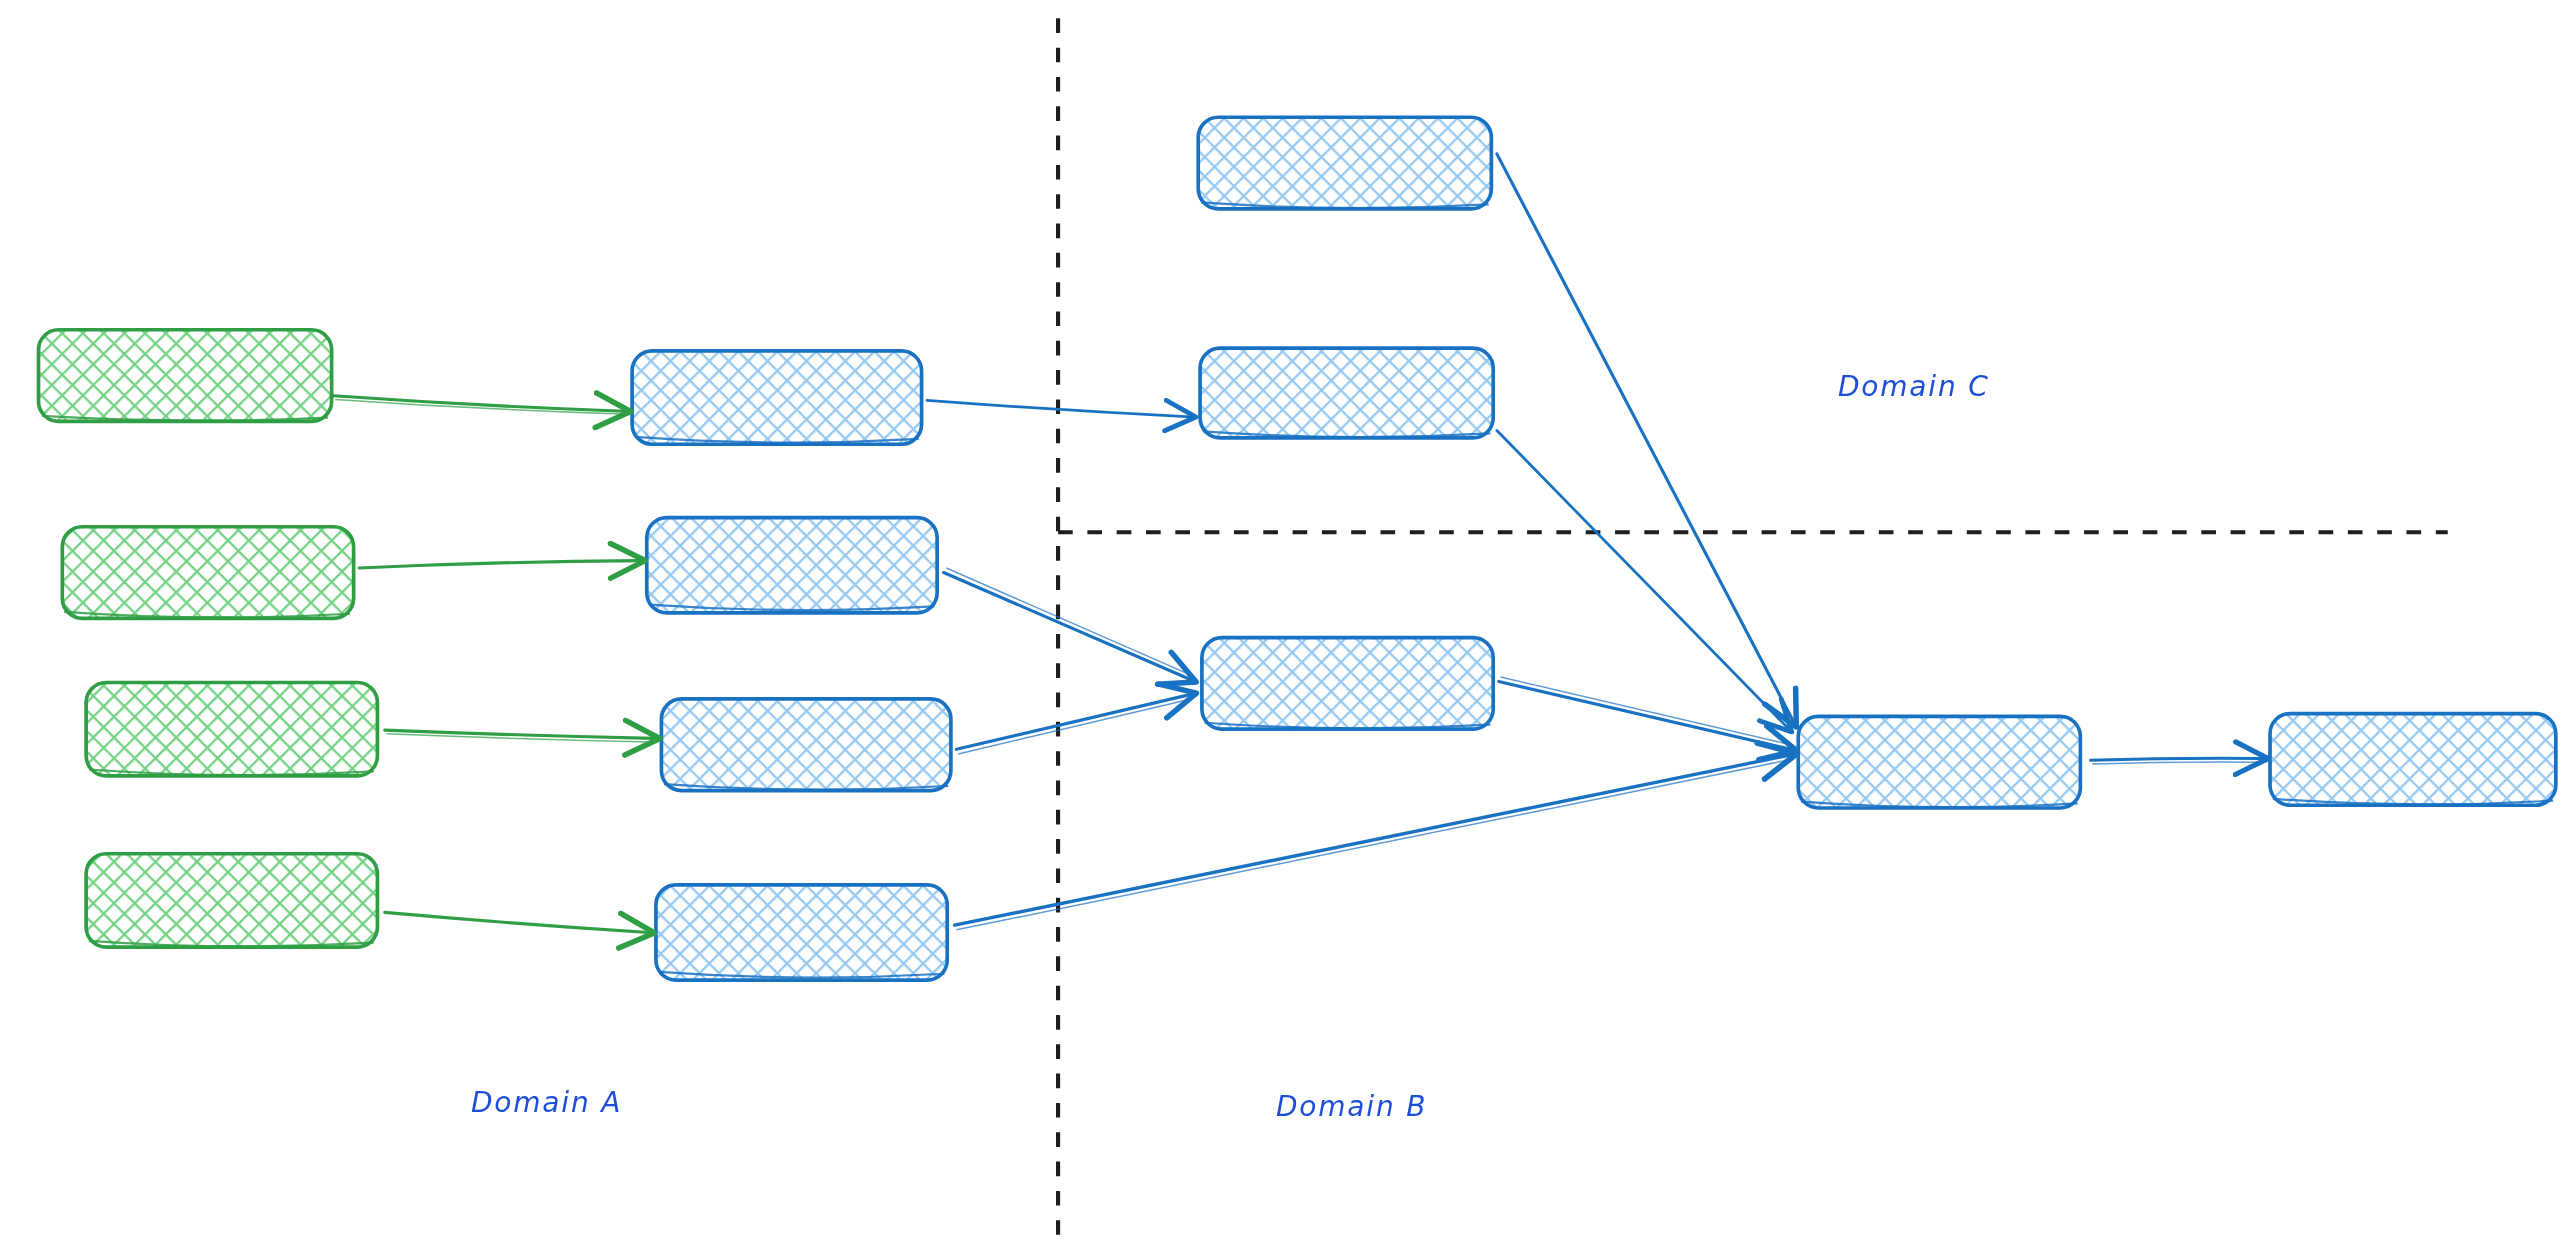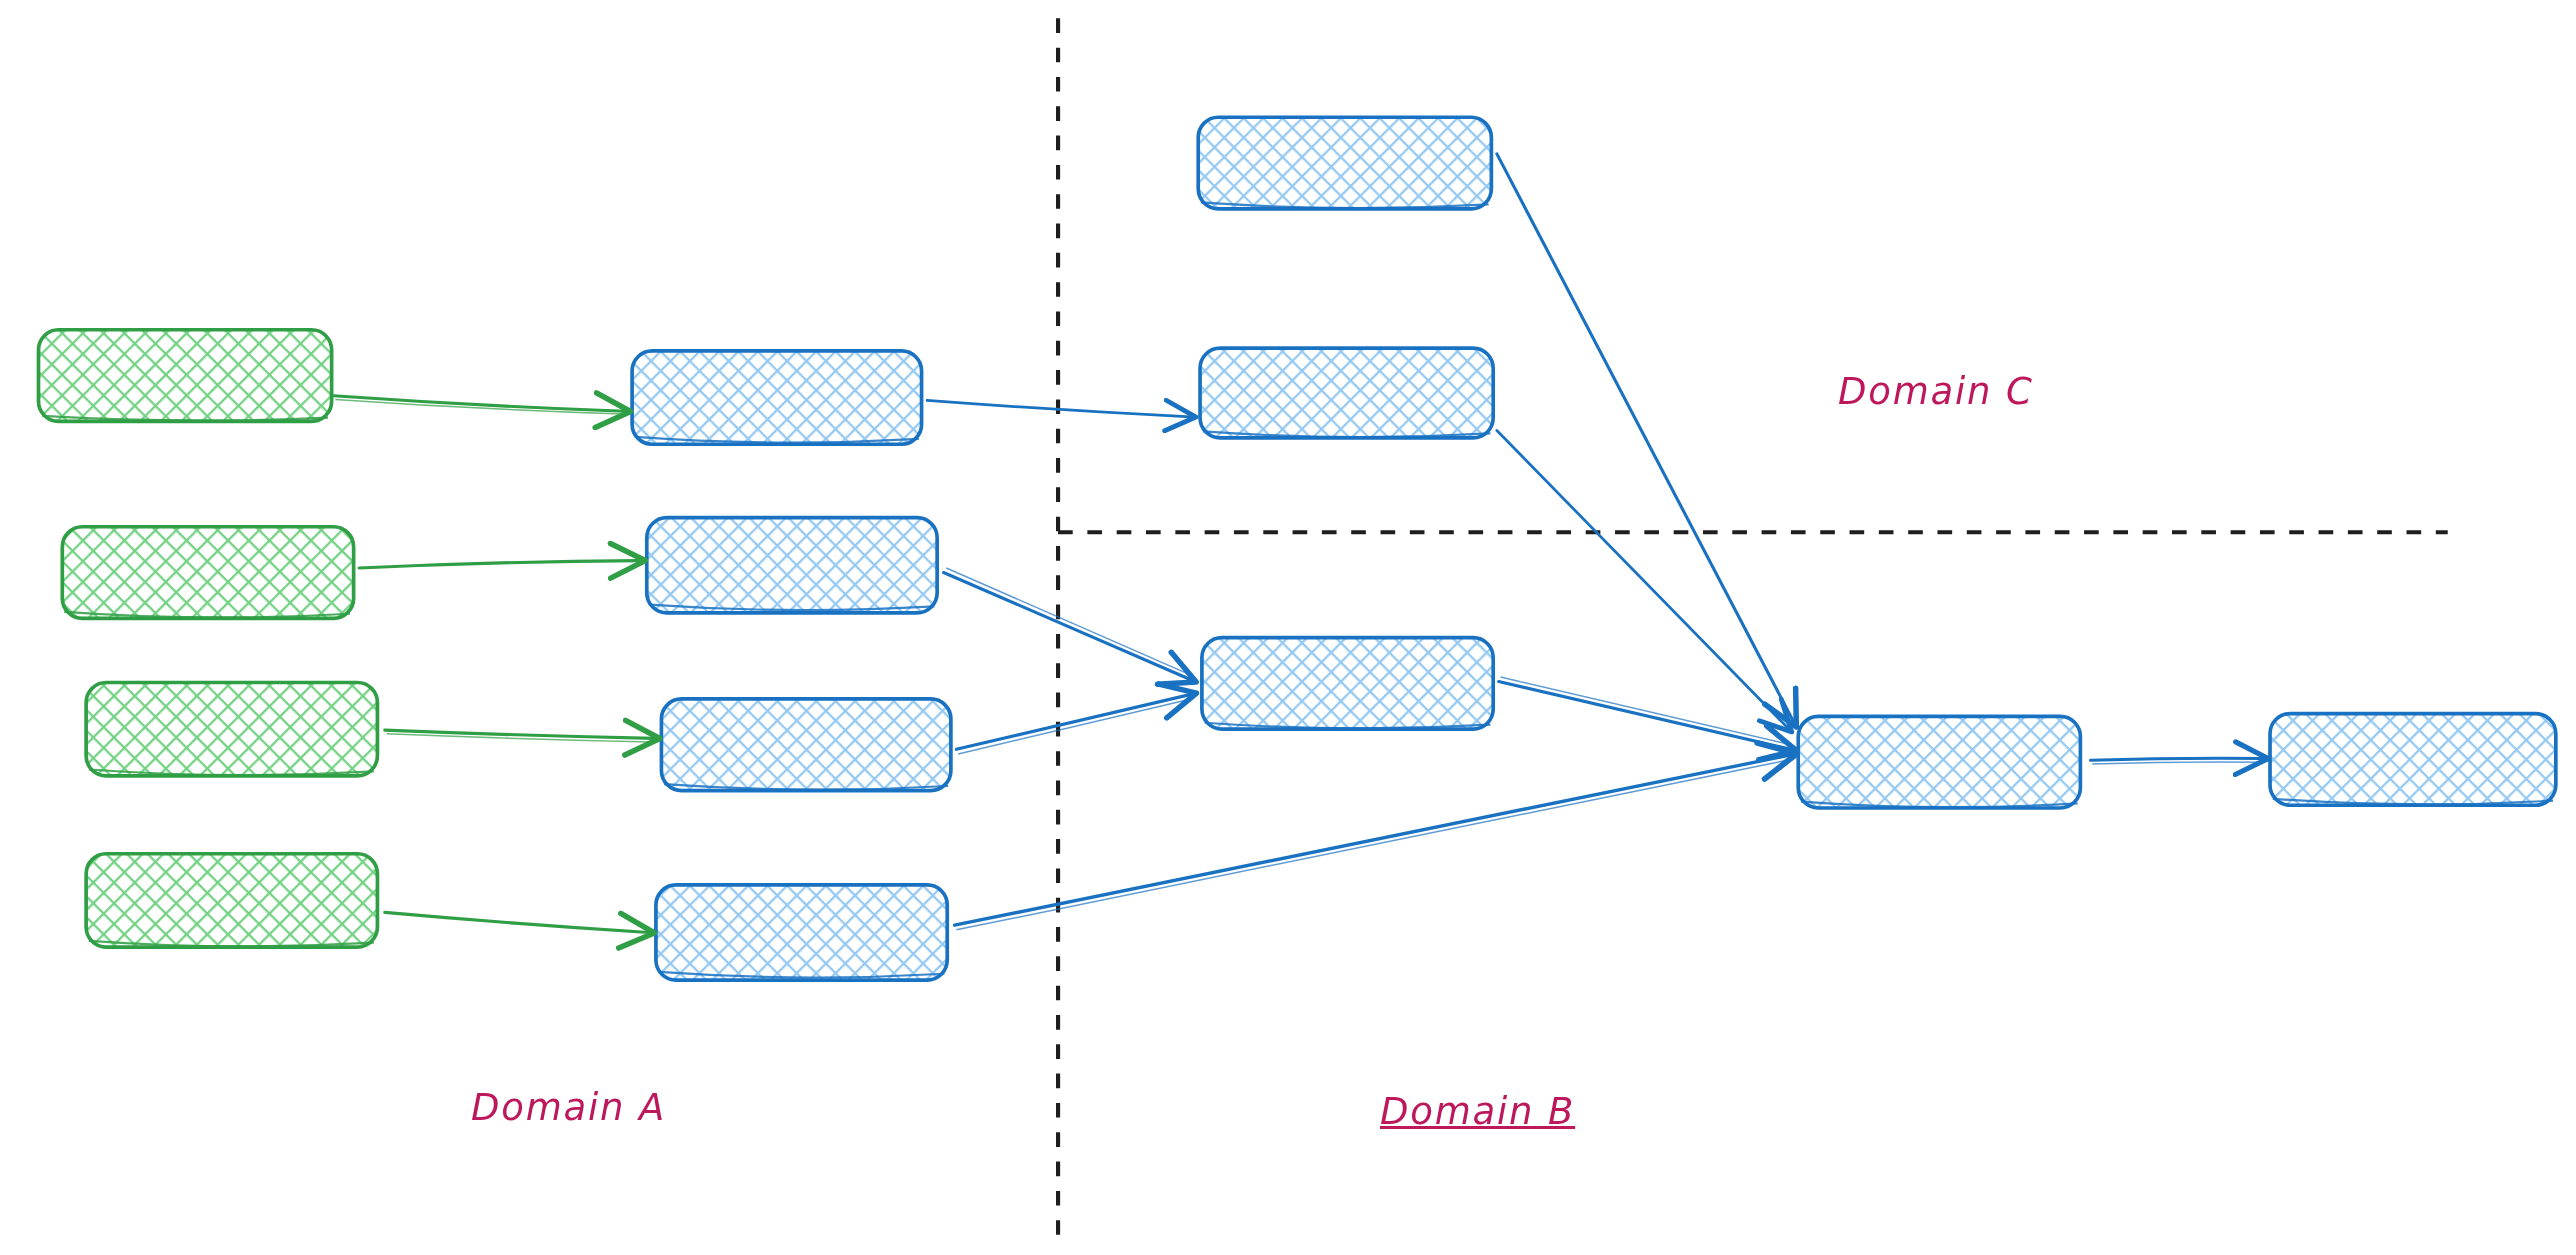--- a/index.html
+++ b/index.html
@@ -8,29 +8,29 @@
     width:2576px;
     height:1255px;
     background:#ffffff;
     overflow:hidden;
     font-family:"DejaVu Sans", sans-serif;
   }
   #sketch{position:absolute;left:0;top:0;width:2576px;height:1255px;}
   .domain-label{
     position:absolute;
     font-family:"DejaVu Sans", sans-serif;
-    font-size:37px;
+    font-size:28px;
     font-style:italic;
     letter-spacing:1.8px;
-    color:#be185d;
+    color:#1d4ed8;
     white-space:nowrap;
     user-select:none;
   }
   #label-a{left:463px;top:1086px;margin-left:8px;}
-  #label-b{left:1380px;top:1090px;text-decoration:underline;}
+  #label-b{left:1276px;top:1090px;}
   #label-c{left:1838px;top:370px;}
 </style>
 </head>
 <body>
 
 <div id="canvas">
   <svg id="sketch" viewBox="0 0 2812 1370" xmlns="http://www.w3.org/2000/svg">
     <defs>
       <pattern id="hatch-green" width="16" height="16" patternTransform="rotate(45)" patternUnits="userSpaceOnUse">
         <rect width="16" height="16" fill="#ffffff"></rect>

